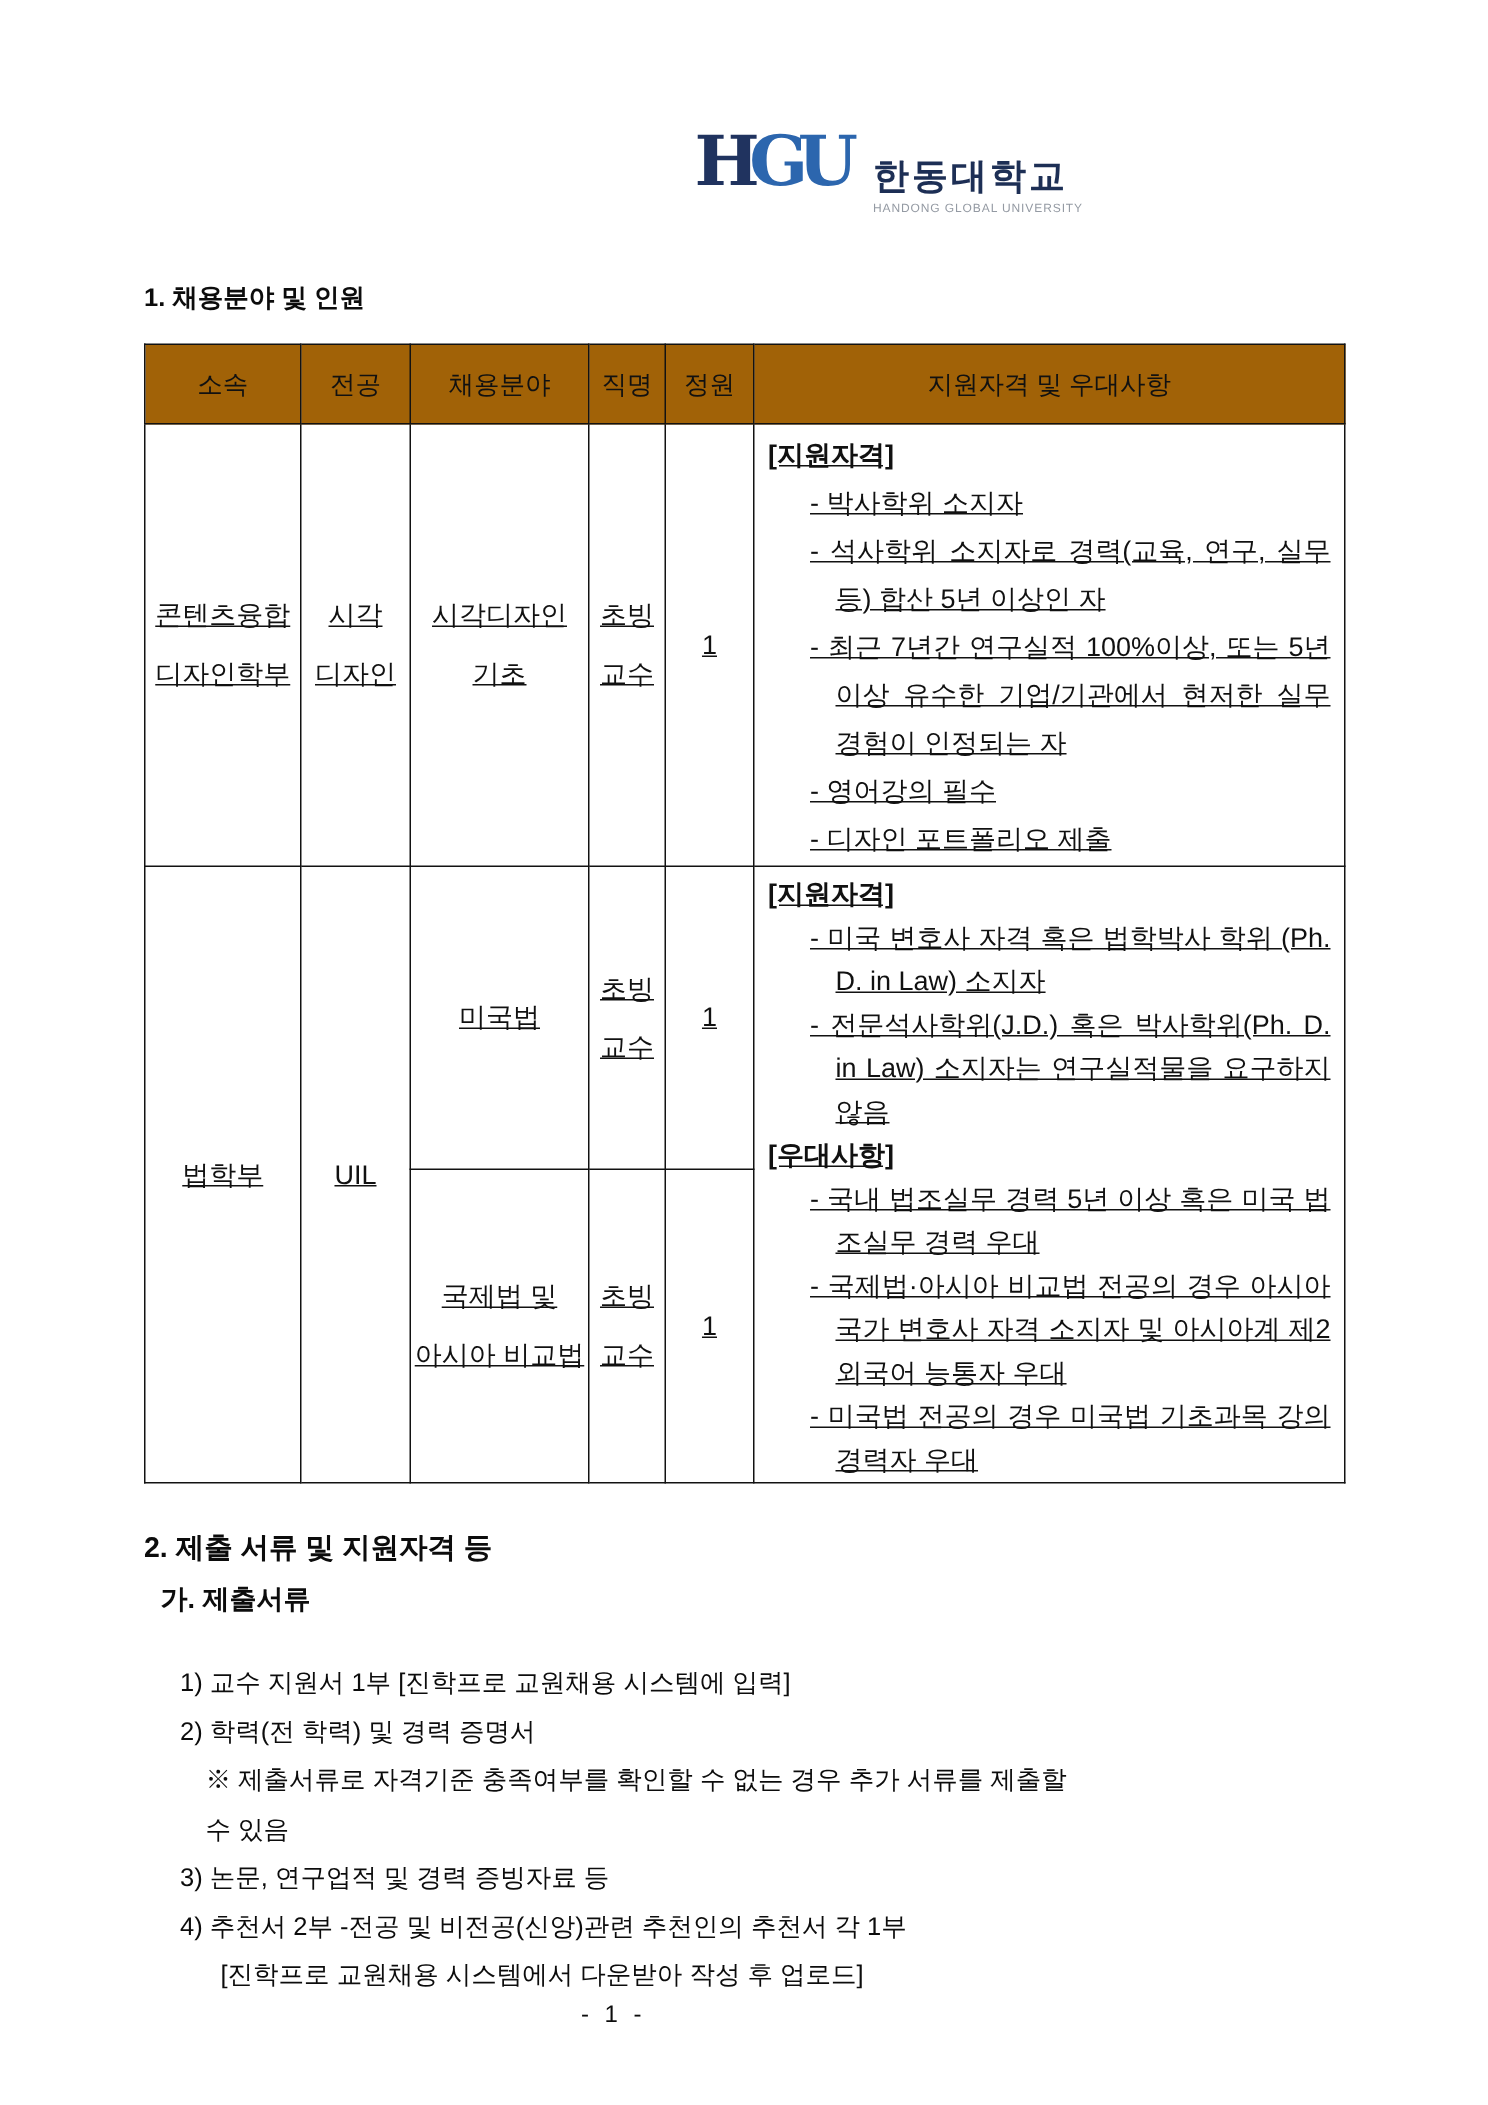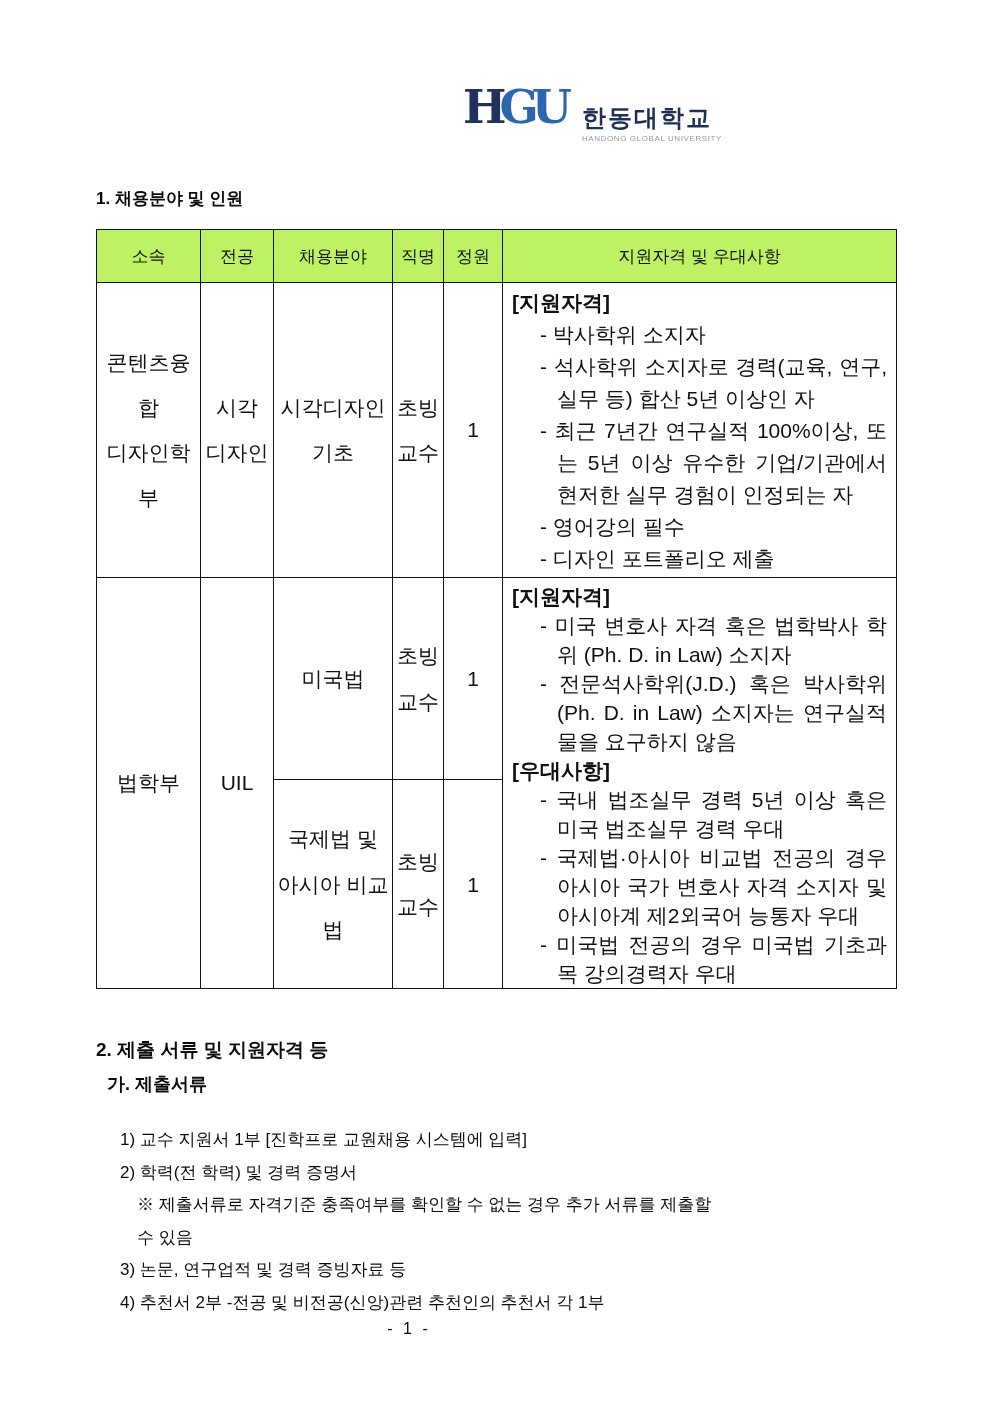--- a/index.html
+++ b/index.html
@@ -32,38 +32,38 @@
     color:#0c0c0c;
   }
   .sec-heading { margin-top:44px; font-size:17px; font-weight:bold; color:#0c0c0c; }
 
   
   table.recruit { margin-top:19px; width:801px; border-collapse:collapse; table-layout:fixed; }
   table.recruit th, table.recruit td { border:1.6px solid #121212; }
   col.c1{width:104px} col.c2{width:73px} col.c3{width:119px}
   col.c4{width:51px} col.c5{width:59px} col.c6{width:394px}
   thead th {
-    background:#bef264; height:53px;
+    background:#a16207; height:53px;
     font-size:17px; font-weight:normal; text-align:center; vertical-align:middle;
   }
   tbody td {
-    font-size:21px; text-align:center; vertical-align:middle;
-    white-space:pre-line; line-height:2.15;
+    font-size:18px; text-align:center; vertical-align:middle;
+    white-space:pre-line; line-height:2.15;text-decoration:underline;
   }
   tr.r1 { height:295px; }
   tr.r2 { height:187px; }
   tr.r3 { height:193px; }
   td.qcell { vertical-align:top; text-align:left; padding:4px 9px 0 9px; white-space:normal; }
   td.qa { line-height:32px; }
   td.qb { line-height:29px; }
   .qhead { font-weight:bold; }
   .qitem { text-align:justify; padding-left:17px; text-indent:-17px;margin-left:28px; }
 
   
-  .sec2-heading { margin-top:48px; font-size:19px; font-weight:bold; color:#0c0c0c; }
+  .sec2-heading { margin-top:30px; font-size:19px; font-weight:bold; color:#0c0c0c; }
   .sub-heading { margin-top:9px; padding-left:11px; font-size:18px; font-weight:bold; color:#0c0c0c; }
   .s2-list { margin-top:28px; }
   .s2-item { padding-left:24px; font-size:17px; line-height:32.5px; color:#0c0c0c; }
   .s2-note { padding-left:41px; }
   .s2-cont { padding-left:51px; }
 
   .pageno { margin-top:1px; text-align:center; font-size:16px; letter-spacing:3px; color:#0c0c0c; }
 </style>
 </head>
 <body>
@@ -151,17 +151,18 @@
 
   <div class="sec2-heading">2. 제출 서류 및 지원자격 등</div>
   <div class="sub-heading">가. 제출서류</div>
 
   <div class="s2-list">
     <div class="s2-item">1) 교수 지원서 1부 [진학프로 교원채용 시스템에 입력]</div>
     <div class="s2-item">2) 학력(전 학력) 및 경력 증명서</div>
     <div class="s2-item s2-note">※ 제출서류로 자격기준 충족여부를 확인할 수 없는 경우 추가 서류를 제출할 수 있음</div>
     <div class="s2-item">3) 논문, 연구업적 및 경력 증빙자료 등</div>
     <div class="s2-item">4) 추천서 2부 -전공 및 비전공(신앙)관련 추천인의 추천서 각 1부</div>
+    <div class="s2-item s2-cont">[진학프로 교원채용 시스템에서 다운받아 작성 후 업로드]</div>
   </div>
 
   <div class="pageno">- 1 -</div>
 
 </div>
 
 </body></html>

